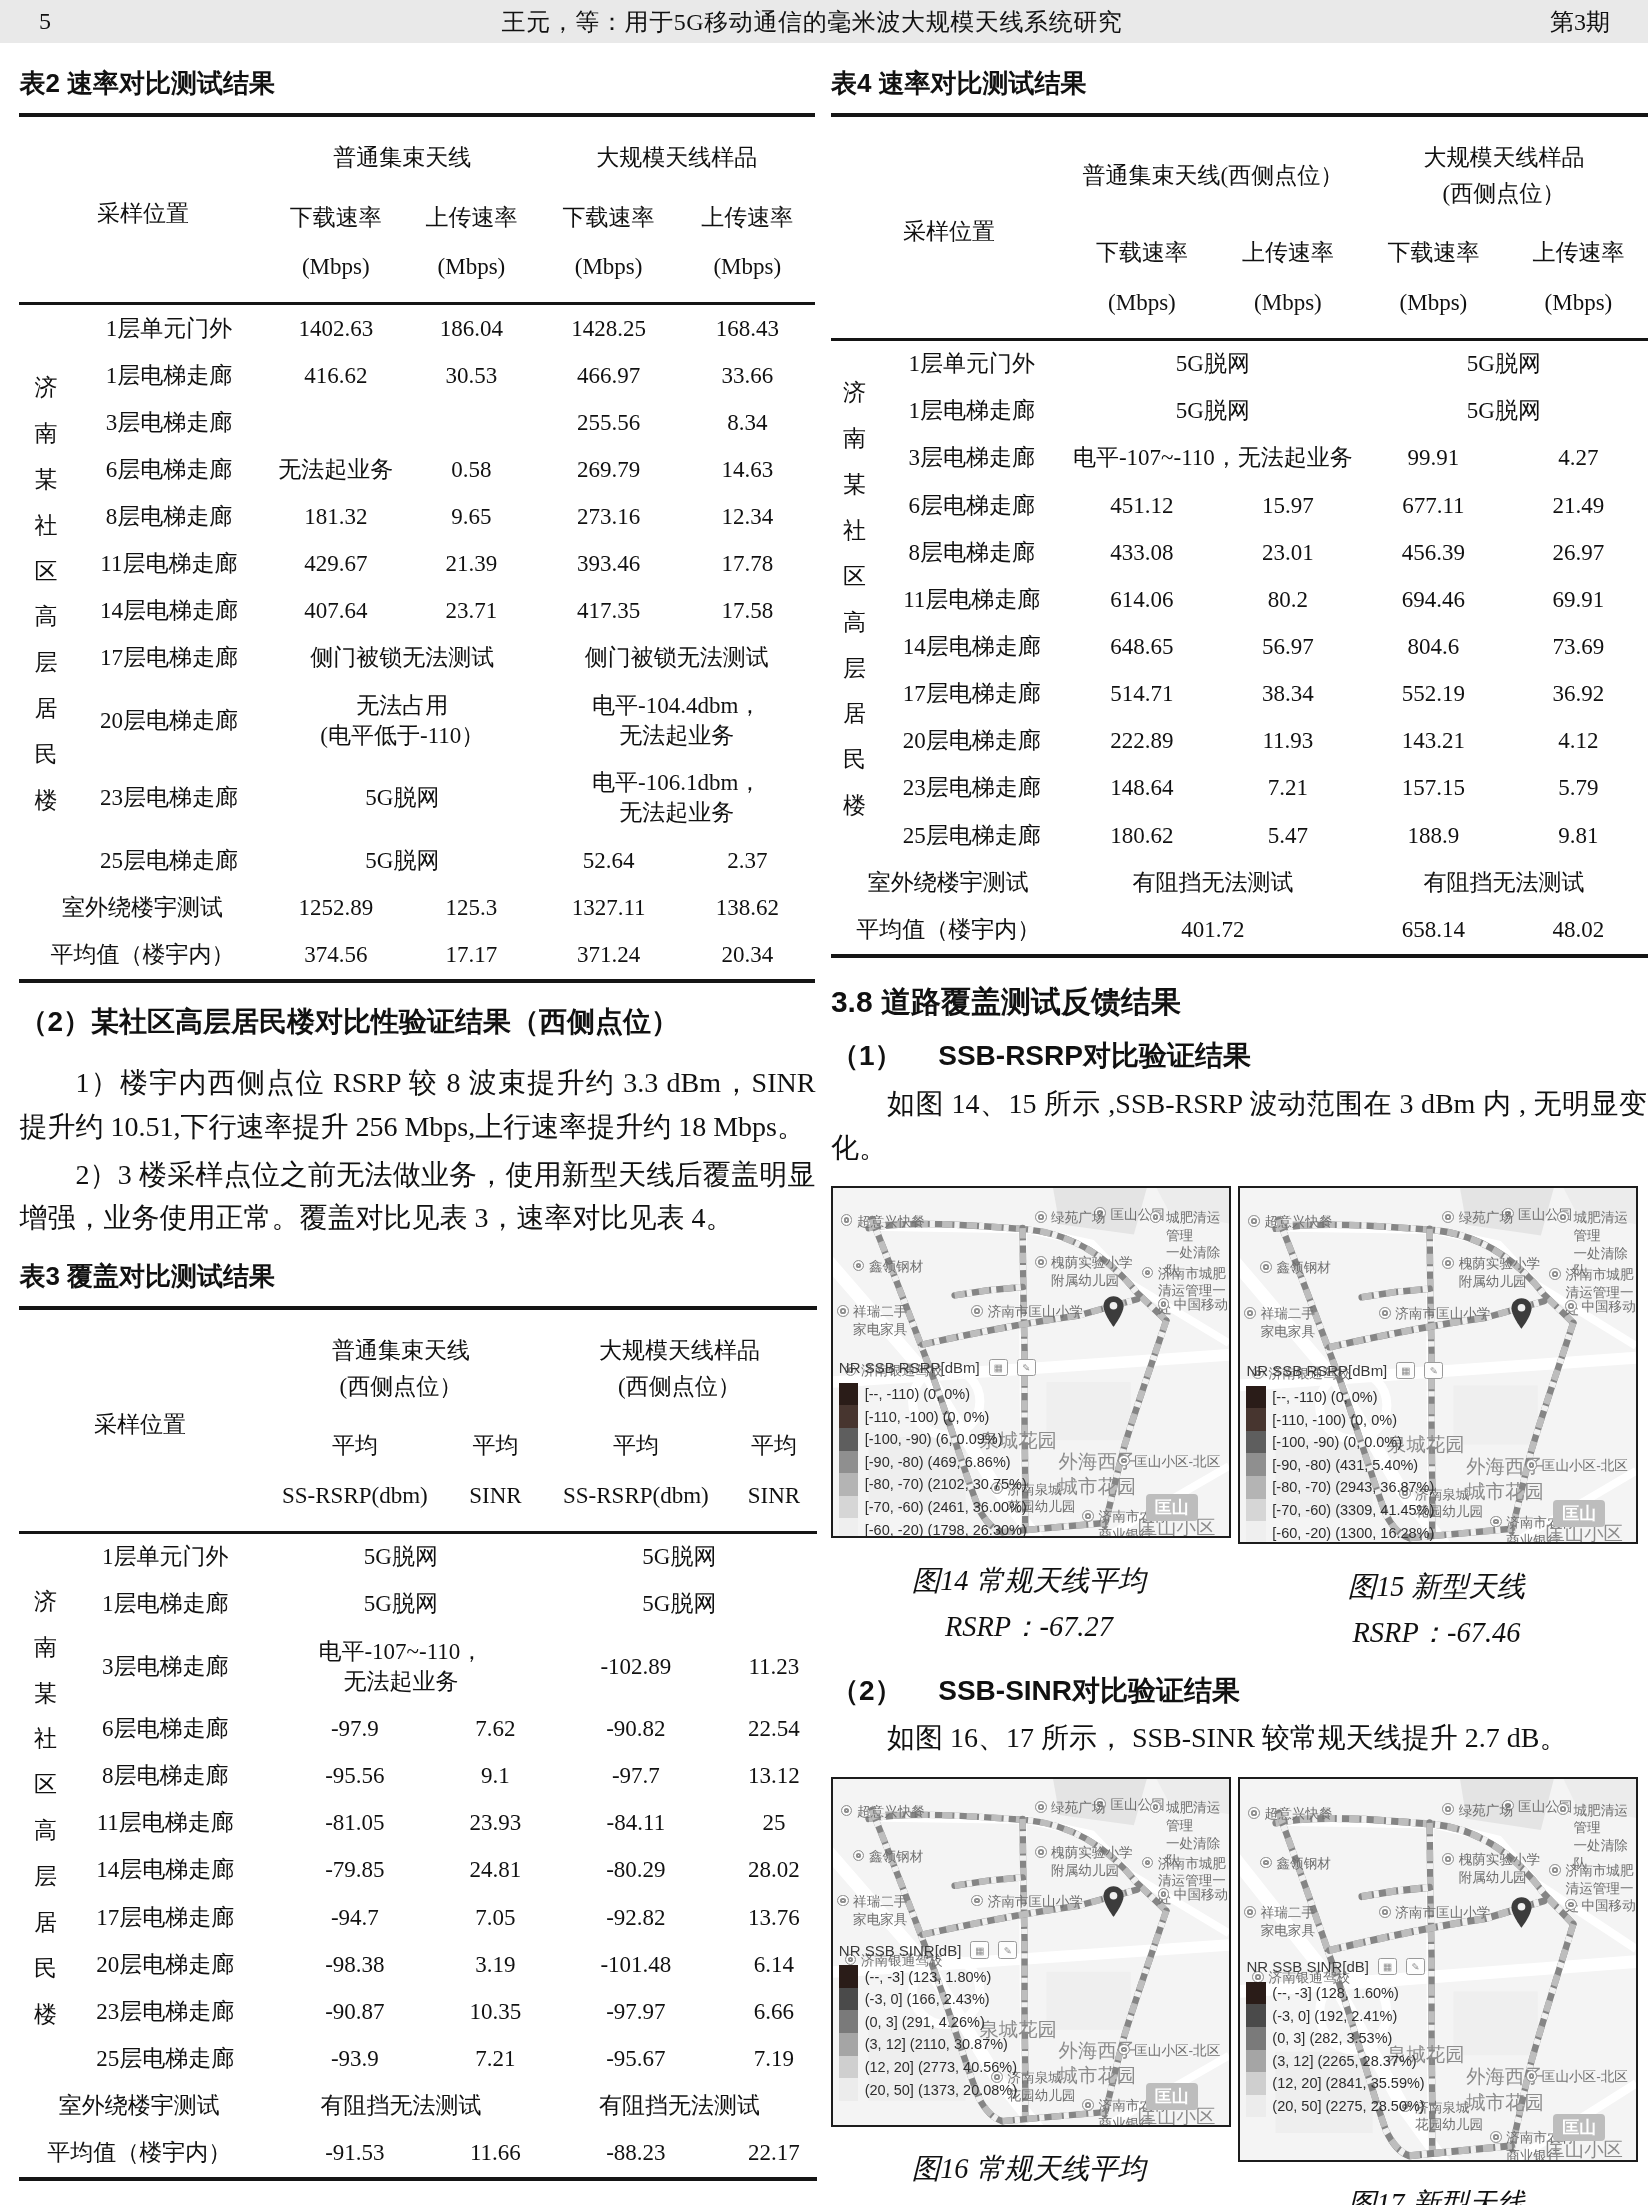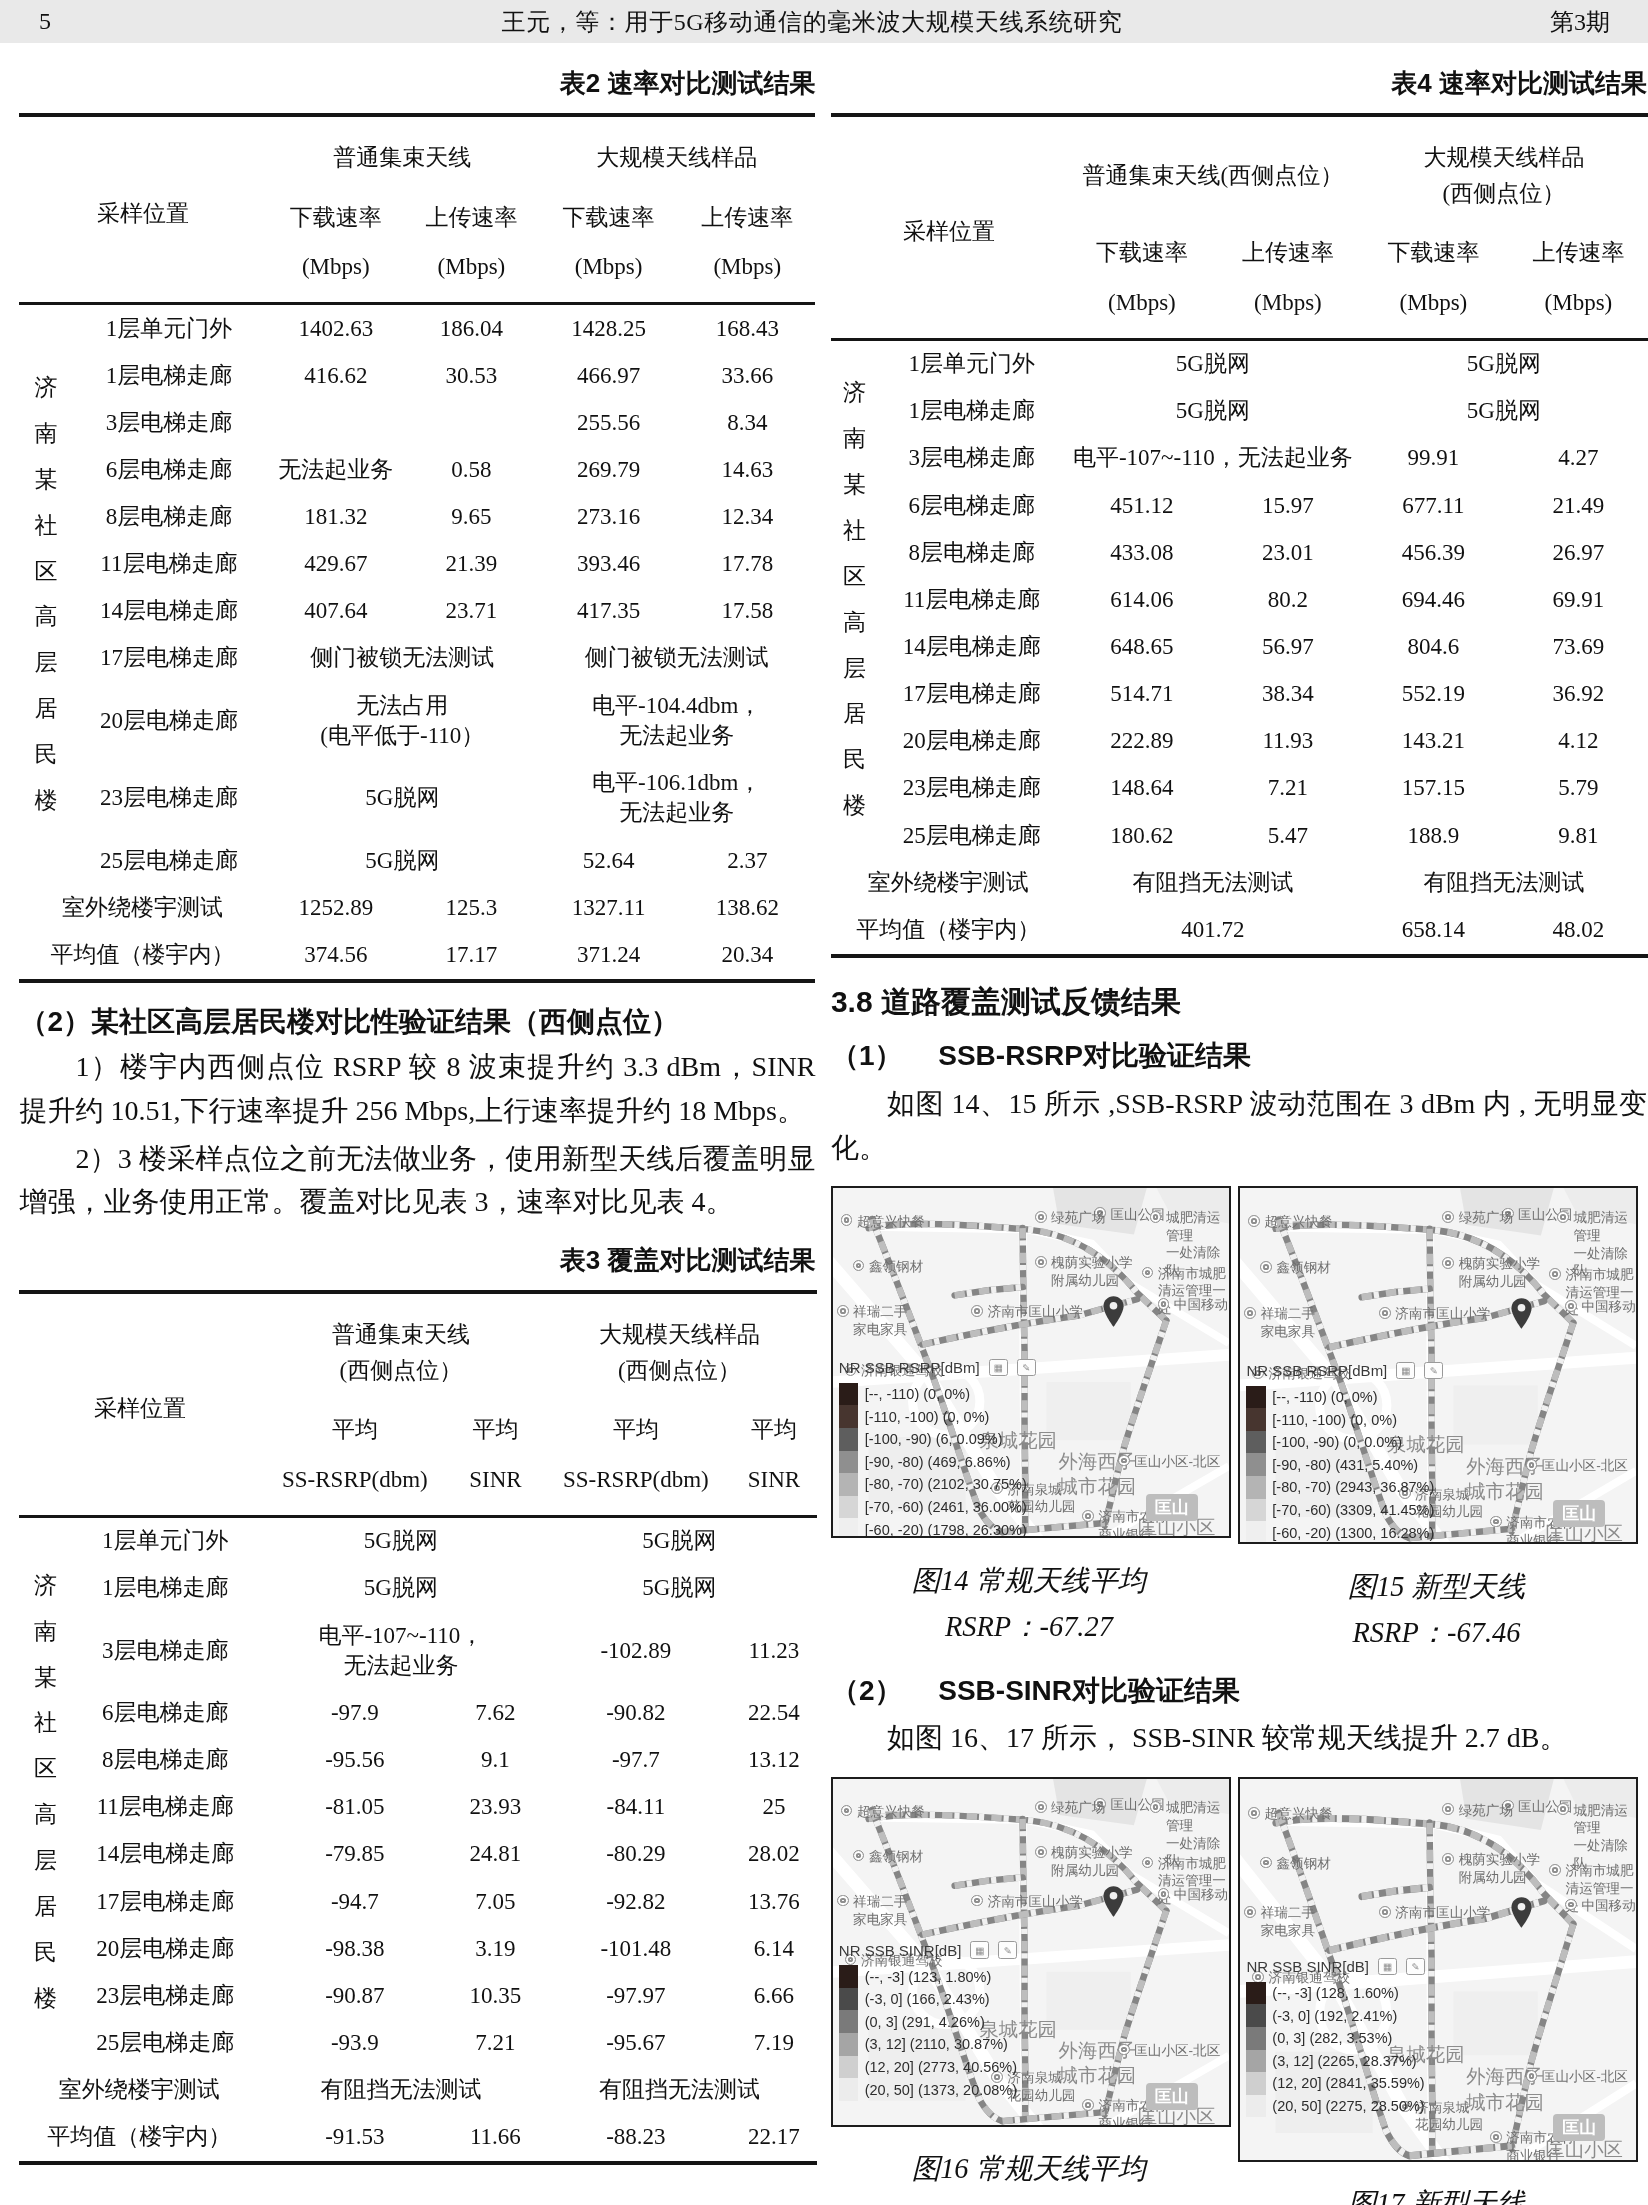--- a/index.html
+++ b/index.html
@@ -9,27 +9,27 @@
   .page-head{height:43px;background:#e9e9e9;display:flex;align-items:center;
              padding:0 39px;font-size:24px;}
   .page-head .pnum{width:78px;text-align:left;}
   .page-head .ptitle{flex:1;text-align:center;letter-spacing:0.6px;}
   .page-head .pissue{width:103px;text-align:right;}
   
   .cols{display:flex;gap:15.5px;padding:3.9px 17px 0 19.4px;}
   .col-left{width:796px;flex:none;}
   .col-right{width:816px;flex:none;}
   
-  .tbl-title{text-align:right;font-family:"Liberation Sans",sans-serif;font-weight:bold;
+  .tbl-title{text-align:left;font-family:"Liberation Sans",sans-serif;font-weight:bold;
              font-size:26px;margin:19.4px 0 11.6px;}
   .h52{font-family:"Liberation Sans",sans-serif;font-weight:bold;font-size:30px;margin:24.6px 0 6.5px;}
   .hitem{font-family:"Liberation Sans",sans-serif;font-weight:bold;font-size:28px;margin:14.2px 0 6.5px;}
   .para{font-size:28px;line-height:1.56;text-align:justify;text-indent:2em;margin:0 0 3.9px;}
   .para-head{font-family:"Liberation Sans",sans-serif;font-weight:bold;font-size:28px;
-             line-height:1.6;margin:17px 0 1px;}
+             line-height:1.6;margin:17px 0 17px;}
   
   table.ptable{border-collapse:collapse;width:100%;table-layout:fixed;
                border-top:4.5px solid #151515;border-bottom:4.5px solid #151515;
                font-size:23px;line-height:1.32;}
   .ptable th,.ptable td{font-weight:normal;text-align:center;vertical-align:middle;padding:8.4px 2.6px;}
   .ptable thead tr:first-child th{padding-top:23px;padding-bottom:13px;}
   .ptable thead tr:nth-child(2) th{padding-top:14.2px;padding-bottom:10.3px;}
   .ptable thead .hdr-sep th{padding-top:9px;padding-bottom:19.4px;}
   .ptable thead .hdr-sep th,.ptable thead th.corner{border-bottom:3.2px solid #151515;}
   .ptable th.corner{text-align:center;}

